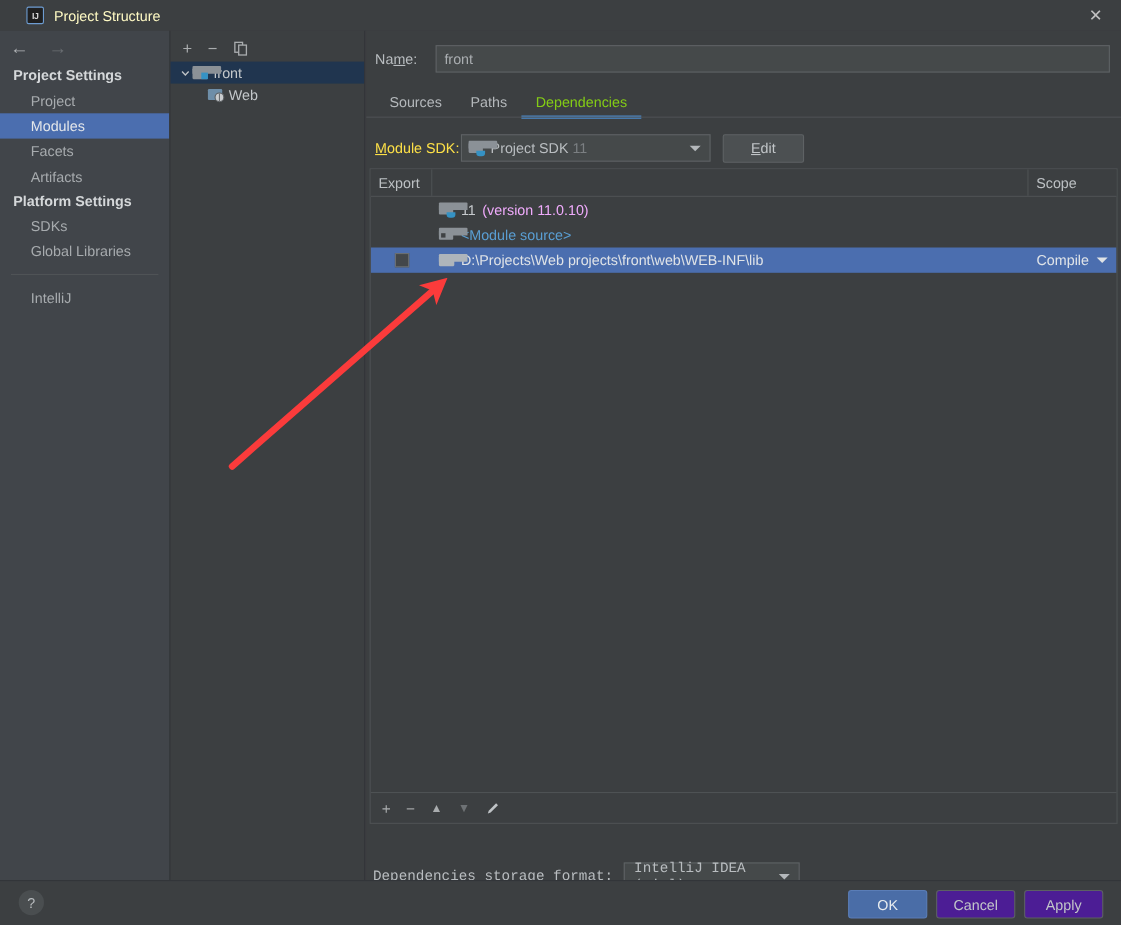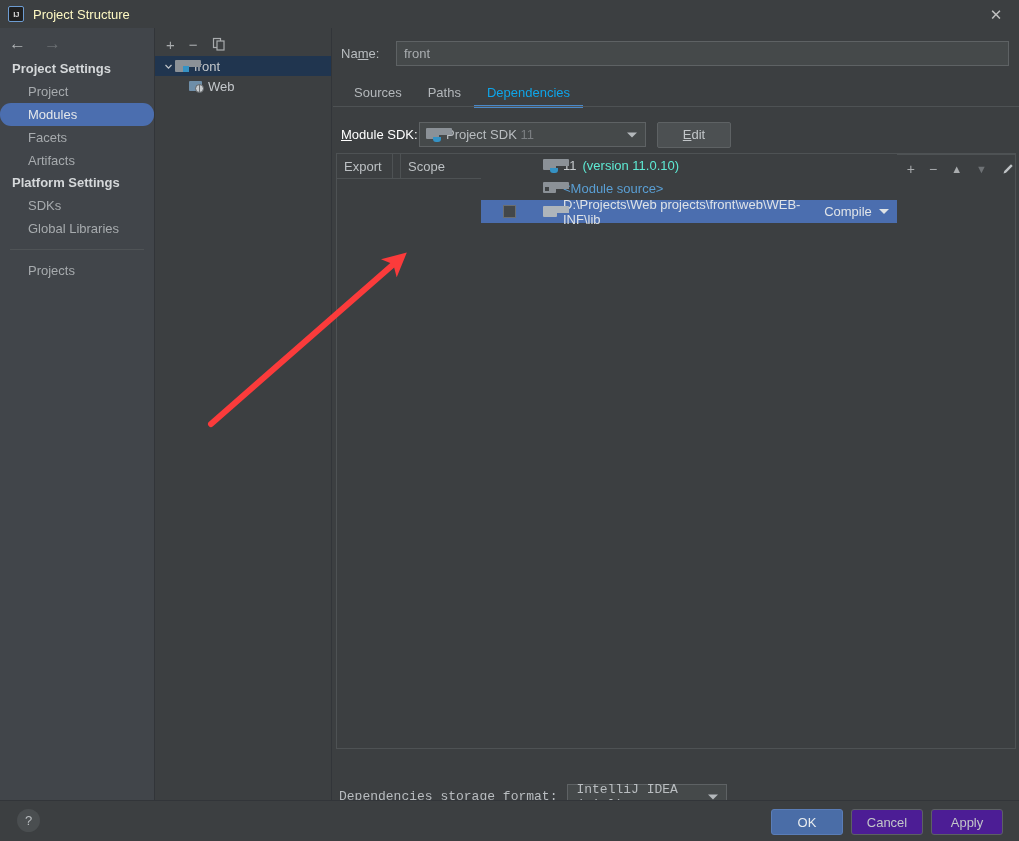--- a/index.html
+++ b/index.html
@@ -13,21 +13,21 @@
     position: relative;
     width: 1019px; height: 841px;
     background: #3c3f41;
     color: #bbbbbb;
   }
 
   
   .titlebar {
     position: absolute; left: 0; top: 0; width: 1019px; height: 28px;
     background: #3c3f41;
-    display: flex; align-items: center;
+    display: flex; align-items: center; padding-left: 16px;
   }
   .titlebar-icon {
     width: 16px; height: 16px; margin-left: 8px; margin-right: 9px;
     background: #202020;
     border: 1px solid #6d9cd1;
     border-radius: 2px;
     display: flex; align-items: center; justify-content: center;
     font-size: 8px; color: #d6d6d6; font-weight: bold;
     letter-spacing: -0.5px;
     font-family: "Liberation Sans", sans-serif;
@@ -53,21 +53,21 @@
   .nav-arrow.disabled { color: #6b6f73; }
 
   .sb-group {
     font-size: 13px; font-weight: bold; color: #d5d8da;
     padding: 3px 0 3px 12px; height: 22px; line-height: 16px;
   }
   .sb-item {
     font-size: 13px; color: #a7abae;
     padding: 3px 0 3px 28px; height: 23px; line-height: 17px;
   }
-  .sb-item.selected { background: #4b6eaf; color: #e4e7ea; border-radius: 11px; }
+  .sb-item.selected { background: #4b6eaf; color: #e4e7ea; }
   .sb-sep { height: 1px; background: #4f5356; margin: 9px 10px 9px 10px; }
 
   
   .modpanel {
     position: absolute; left: 154px; top: 28px; width: 178px; height: 772px;
     background: #3c3f41;
     border-left: 1px solid #323539;
     border-right: 1px solid #323539;
   }
   .modpanel-toolbar {
@@ -110,34 +110,34 @@
     font-family: "Liberation Sans", sans-serif;
   }
 
   .tabs {
     position: relative; display: flex; align-items: flex-end;
     margin: 12px 0 0 8px; height: 29px;
   }
   .tab {
     font-size: 13px; color: #b4b8bb; padding: 0 13px 7px 13px; position: relative;
   }
-  .tab.active { color: #0ea5e9; }
+  .tab.active { color: #84cc16; }
   .tab.active::after {
     content: ""; position: absolute; left: 0; right: 0; bottom: -1px;
     height: 3px; background: #4a88c7;
   }
   .tabs-wrap { position: relative; }
   .tabs-wrap .tabs-line {
     position: absolute; left: 0; width: 686px; bottom: 0; height: 1px; background: #4e5254;
   }
 
   .sdk-row {
     display: flex; align-items: center; height: 27px; margin: 14px 0 0 8px;
   }
-  .sdk-label { font-size: 13px; color: #ffffff; width: 78px; }
+  .sdk-label { font-size: 13px; color: #fde047; width: 78px; }
   .sdk-combo {
     width: 227px; height: 25px; background: #45494a; border: 1px solid #5e6264;
     display: flex; align-items: center; padding: 0 6px;
     position: relative;
   }
   .sdk-combo .caret {
     position: absolute; right: 8px; top: 50%; transform: translateY(-50%);
     width: 0; height: 0; border-left: 5px solid transparent; border-right: 5px solid transparent;
     border-top: 5px solid #b4b8bb;
   }
@@ -152,21 +152,21 @@
     border: 1px solid #5e6264; border-radius: 2px;
     display: flex; align-items: center; justify-content: center;
     font-size: 13px; color: #c2c6c9;
   }
   .edit-btn u { text-decoration: underline; }
 
   
   .deps {
     position: absolute; left: 3px; top: 125px; width: 680px; height: 596px;
     border: 1px solid #4e5254; background: #3c3f41;
-    display: flex; flex-direction: row;
+    display: flex; flex-direction: column;
   }
   .deps-header {
     display: flex; height: 25px; background: #3c3f41;
     border-bottom: 1px solid #4e5254; align-items: center;
   }
   .th {
     font-size: 13px; color: #bcc0c3; display: flex; align-items: center; height: 100%;
     padding-left: 7px;
   }
   .th.export { width: 56px; border-right: 1px solid #4e5254; }
@@ -184,21 +184,21 @@
   .dep-name { flex: 1; display: flex; align-items: center; gap: 6px; padding-left: 6px; }
   .dep-scope {
     width: 80px; display: flex; align-items: center; justify-content: flex-end;
     padding-right: 8px; gap: 7px; color: #e0e4e8; font-size: 13px;
   }
   .dep-scope .caret {
     width: 0; height: 0; border-left: 5px solid transparent; border-right: 5px solid transparent;
     border-top: 5px solid #dfe3e6;
   }
   .dep-label-plain { color: #c6cacd; }
-  .dep-label-dim { color: #5eead4; }
+  .dep-label-dim { color: #f0abfc; }
   .dep-label-link { color: #5a9fd4; }
   .dep-label-sel { color: #dfe3e7; }
   .icon-jdk { width: 14px; height: 12px; position: relative; flex: none; }
   .icon-jdk .body { position: absolute; left: 0; top: 1px; width: 13px; height: 9px; background: #8b9197; border-radius: 1px; }
   .icon-jdk .tab { position: absolute; left: 0; top: -1px; width: 7px; height: 3px; background: #8b9197; border-radius: 1px 1px 0 0; }
   .icon-jdk .cup { position: absolute; right: -1px; bottom: -1px; width: 8px; height: 5px; background: #3592c4; border-radius: 0 0 3px 3px; }
   .icon-modsrc { width: 14px; height: 12px; position: relative; flex: none; }
   .icon-modsrc .body { position: absolute; left: 0; top: 1px; width: 13px; height: 9px; background: #8b9197; border-radius: 1px; }
   .icon-modsrc .tab { position: absolute; left: 0; top: -1px; width: 7px; height: 3px; background: #8b9197; border-radius: 1px 1px 0 0; }
   .icon-modsrc .dot { position: absolute; left: 2px; top: 4px; width: 4px; height: 4px; background: #3f4244; }
@@ -277,21 +277,21 @@
     <div class="sb-item">Project</div>
     <div class="sb-item selected">Modules</div>
     <div class="sb-item">Facets</div>
     <div class="sb-item">Artifacts</div>
 
     <div class="sb-group">Platform Settings</div>
     <div class="sb-item">SDKs</div>
     <div class="sb-item">Global Libraries</div>
 
     <div class="sb-sep"></div>
-    <div class="sb-item">Projects</div>
+    <div class="sb-item">IntelliJ</div>
   </div>
 
   <div class="modpanel">
     <div class="modpanel-toolbar">
       <div class="tb-icon">
           <span>+</span>
         </div>
       <div class="tb-icon">
           <span>−</span>
         </div>

